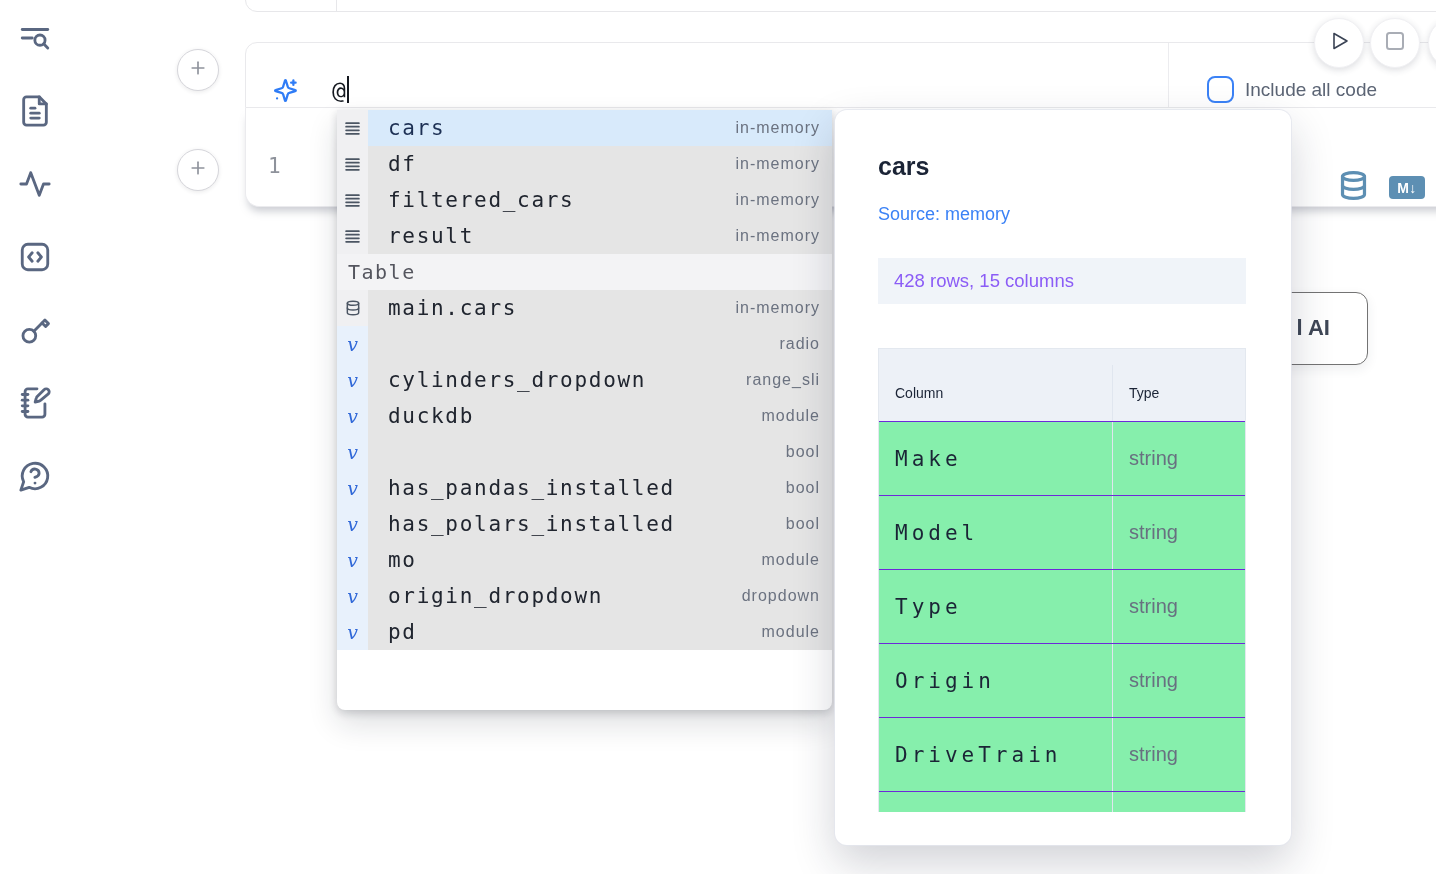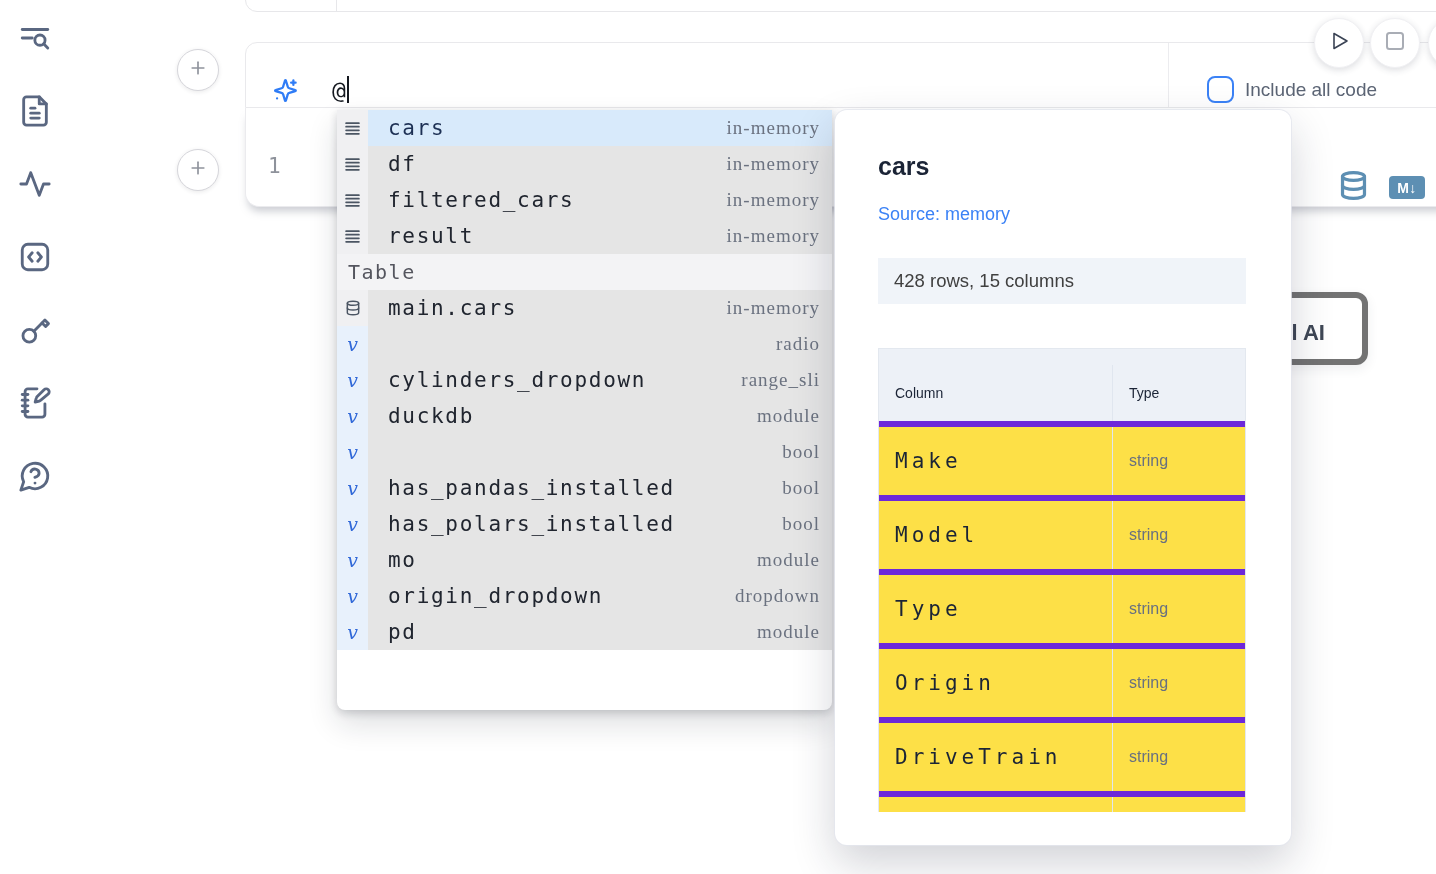--- a/index.html
+++ b/index.html
@@ -69,51 +69,51 @@
   .ac-item { height:36px; display:flex; align-items:center; background:#e5e5e5;
     overflow:hidden; cursor:pointer; }
   .ac-item.selected { background:#d8eafb; }
   .ac-icon { width:31px; align-self:stretch; flex:none; display:flex; align-items:center;
     justify-content:center; background:#f0f0f2; }
   .ac-icon.var { background:#e8f1fc; font-family:"DejaVu Serif", serif; font-style:italic;
     font-size:19px; color:#3068d8; }
   .ac-name { padding-left:20px; font-family:"DejaVu Sans Mono", monospace; font-size:21px;
     letter-spacing:1.7px; color:#20252f; white-space:nowrap; }
   .ac-item.selected .ac-name { color:#1d3054; }
-  .ac-type { margin-left:auto; padding-right:12px; font-family:Liberation Serif, serif;
-    font-size:19px; letter-spacing:1px; color:#6b7280; white-space:nowrap; }
+  .ac-type { margin-left:auto; padding-right:12px; font-family:Liberation Sans, sans-serif;
+    font-size:16px; letter-spacing:1px; color:#6b7280; white-space:nowrap; }
 
   
   .ai-card { position:absolute; left:1240px; top:292px; width:128px; height:73px;
-    background:#fff; border:6px solid #737373; border-radius:12px;
+    background:#fff; border:1px solid #737373; border-radius:12px;
     box-shadow:0 4px 12px rgba(40,45,60,.08); z-index:15; }
   .ai-card span { position:absolute; right:37px; top:22px; font-size:22px; font-weight:bold;
     color:#3f4756; white-space:nowrap; }
 
   
   .panel { position:absolute; left:835px; top:110px; width:456px; height:735px;
     background:#fff; border-radius:12px; z-index:30;
     box-shadow:0 0 0 1px rgba(228,230,238,.8), 0 18px 44px rgba(25,30,55,.20); }
   .panel-title { position:absolute; left:43px; top:42px; font-size:25px; font-weight:bold;
     color:#1b2436; }
   .panel-source { position:absolute; left:43px; top:94px; font-size:18px; color:#3b82f6; }
   .shape-badge { position:absolute; left:43px; top:148px; width:368px; height:46px;
     background:#f0f4f9; border-radius:0; line-height:46px; padding-left:16px;
-    font-size:18.5px; color:#404040; }
+    font-size:18.5px; color:#8b5cf6; }
   .schema-table { position:absolute; left:43px; top:238px; width:368px; height:464px;
     overflow:hidden; border:1px solid #e3e8ef; border-bottom:none; }
-  .tr { display:flex; height:74px; background:#fde047; border-top:6px solid #6d28d9; }
+  .tr { display:flex; height:74px; background:#86efac; border-top:1px solid #6d28d9; }
   .tr.head { height:72px; background:#edf1f7; border-top:none; }
   .td1 { width:234px; border-right:1px solid #e0e6ef; display:flex; align-items:center;
     padding-left:16px; }
   .td2 { flex:1; display:flex; align-items:center; padding-left:16px; }
   .tr.head .td1, .tr.head .td2 { font-size:14px; color:#1b2436;margin-top:16px; }
   .col-name { font-family:"DejaVu Sans Mono", monospace; font-size:21px; letter-spacing:4px;
     color:#1b2436; }
-  .col-type { font-size:16px; color:#687080; }
+  .col-type { font-size:20px; color:#687080; }
 </style>
 </head>
 <body>
 
 <div id="app">
 
   <aside class="sidebar">
     <div class="side-btn">
       <span>
         <svg width="34" height="34" viewBox="0 0 24 24" fill="none" stroke-width="2" stroke-linecap="round" stroke-linejoin="round">

